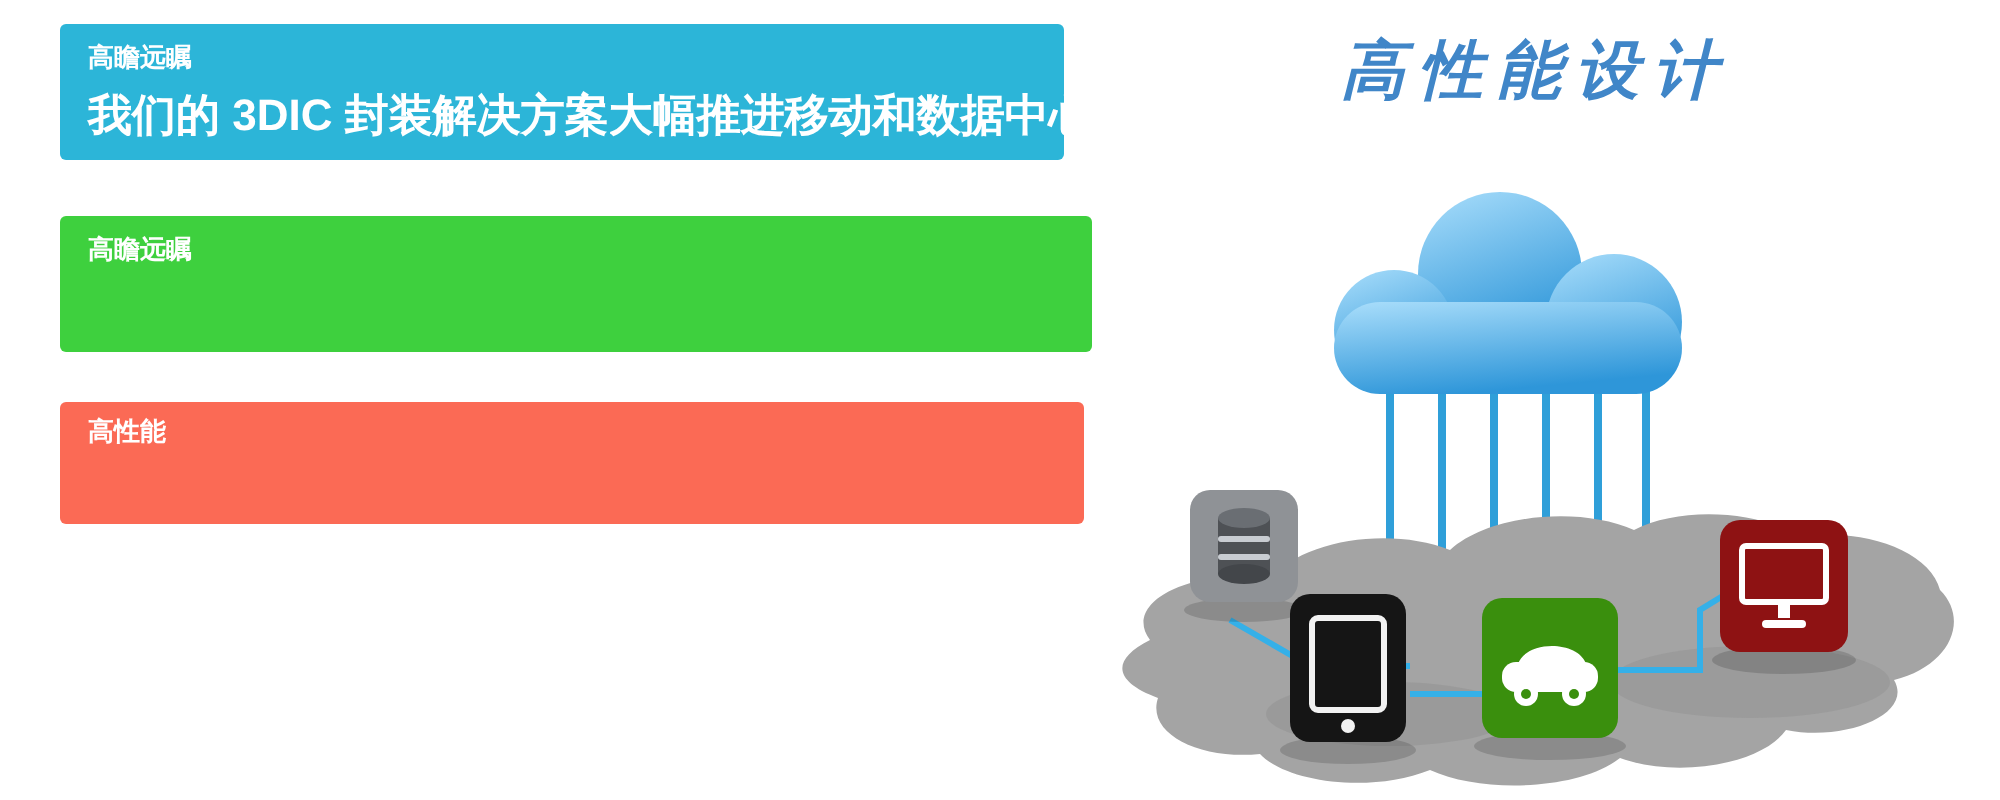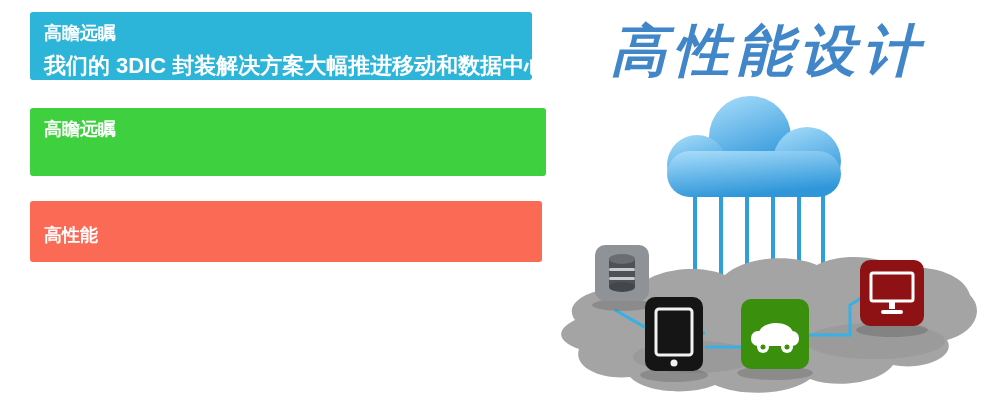--- a/index.html
+++ b/index.html
@@ -15,46 +15,46 @@
   
   .banner {
     position: absolute;
     left: 30px;
     border-radius: 3px;
     color: #ffffff;
     padding: 7px 14px;
     box-sizing: border-box;
   }
   .banner .banner-title {
-    font-size: 18px;
+    font-size: 13px;
     font-weight: bold;
     line-height: 1.6;
     white-space: nowrap;
   }
   .banner .banner-desc {
     font-size: 22px;
     font-weight: bold;
     line-height: 1.6;
     white-space: nowrap;
   }
   #banner-0 { top: 12px;  width: 502px; height: 68px; }
   #banner-1 { top: 108px; width: 516px; height: 68px; }
-  #banner-2 { top: 201px; width: 512px; height: 61px; padding-top: 20px; }
+  #banner-2 { top: 201px; width: 512px; height: 61px; padding-top: 5px; }
 
   
   .headline {
     position: absolute;
     left: 598px;
     top: 14px;
     width: 340px;
     text-align: center;
     font-family: "DejaVu Serif", serif;
     font-style: italic;
     font-weight: bold;
-    font-size: 56px;
+    font-size: 32px;
     letter-spacing: 7px;
     white-space: nowrap;
   }
 
   
   .illustration {
     position: absolute;
     left: 545px;
     top: 85px;
   }

